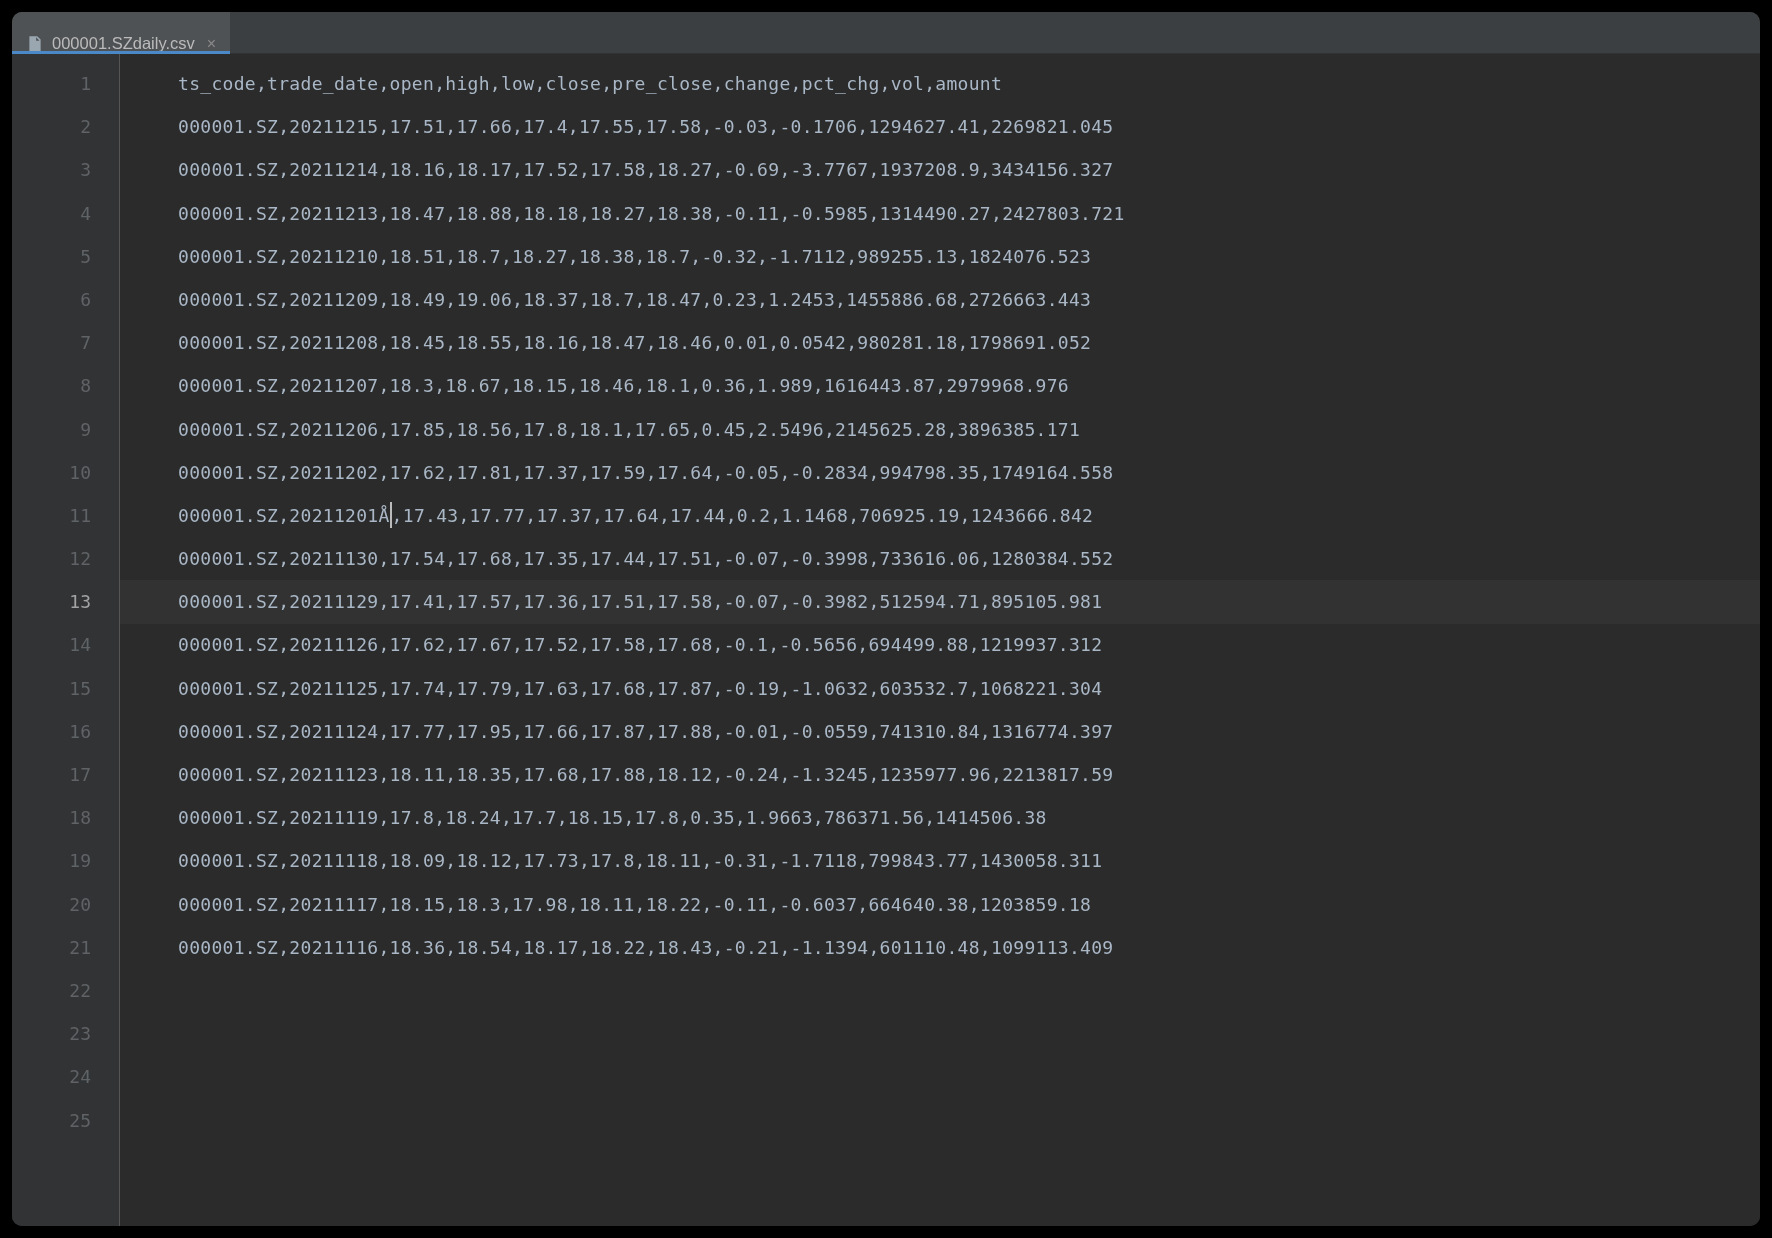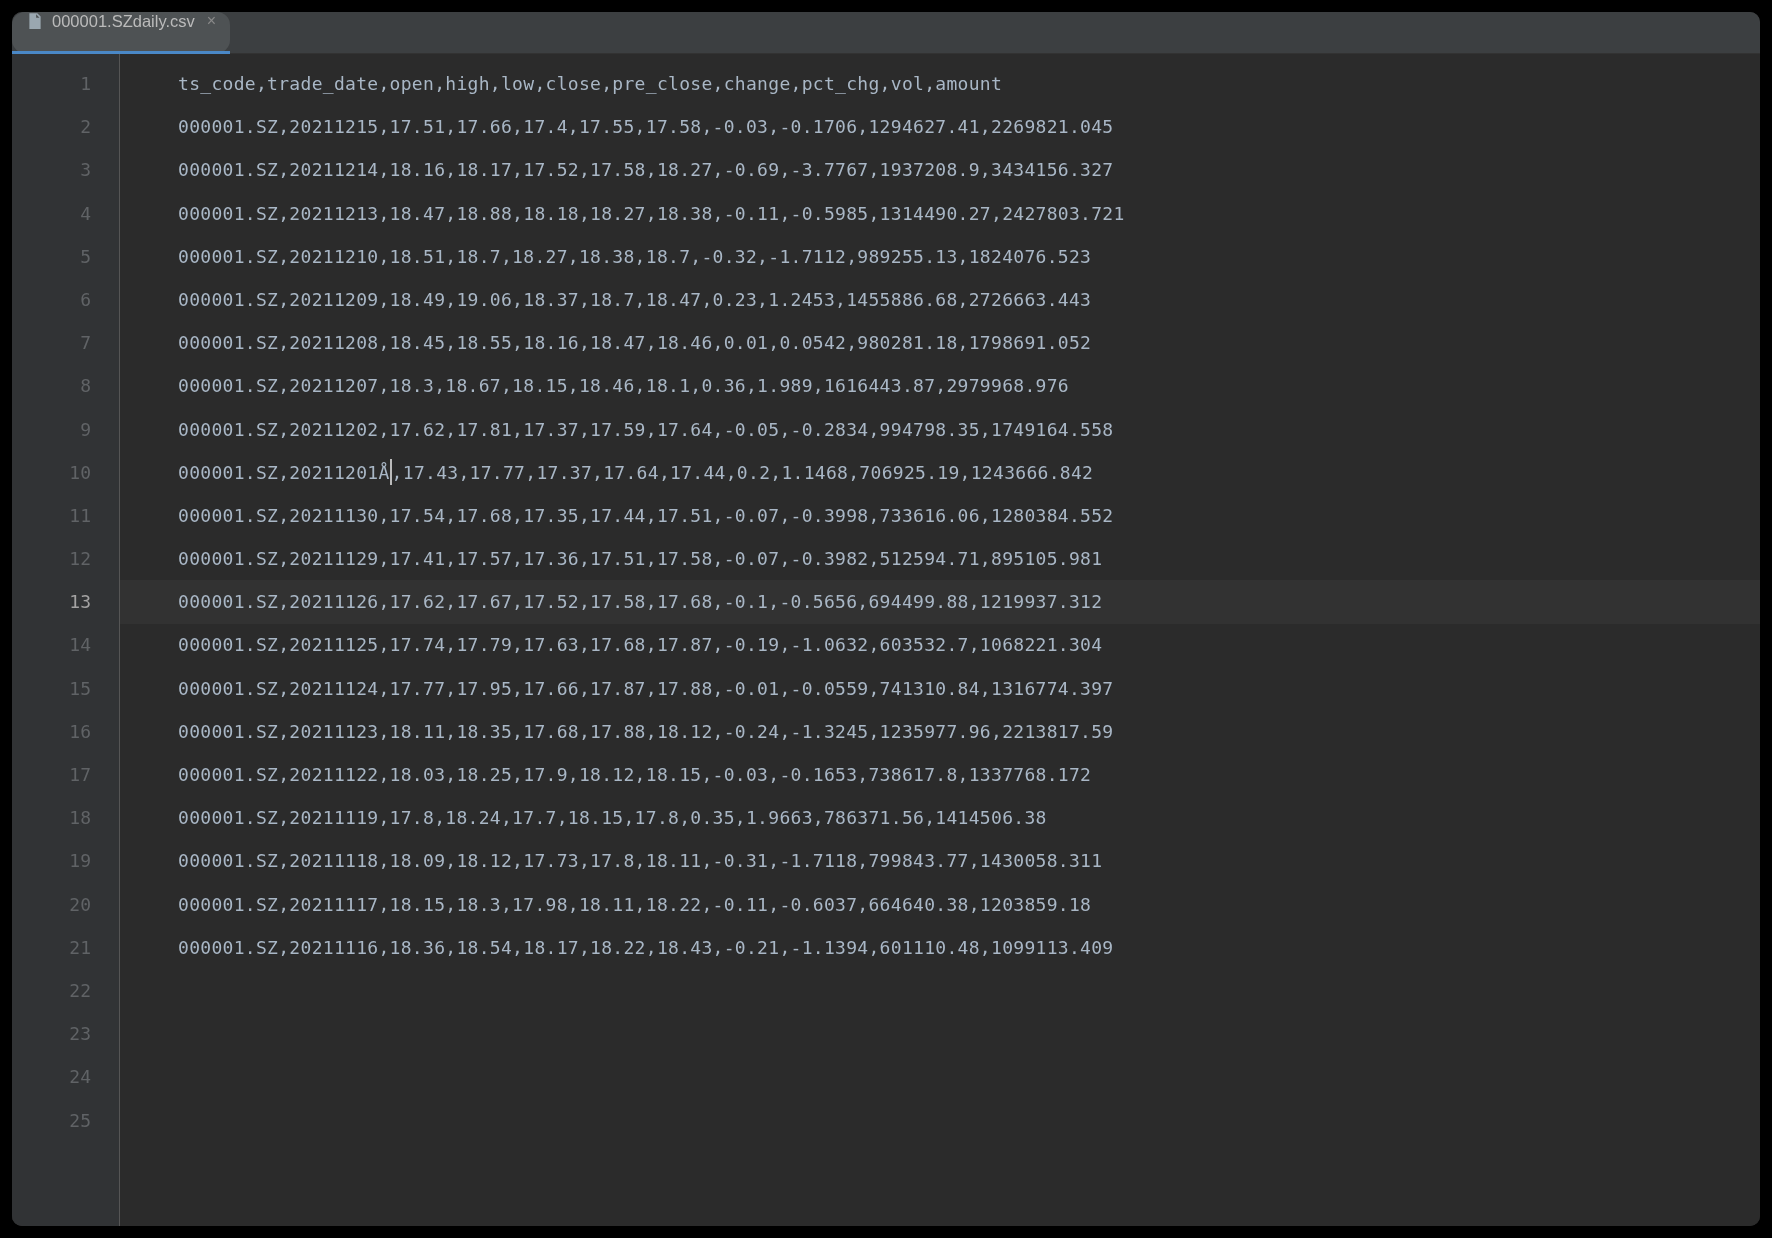--- a/index.html
+++ b/index.html
@@ -25,30 +25,29 @@
     }
     .tab-bar {
       background: #3c3f41;
       display: flex;
       align-items: center;
       height: 42px;
       border-bottom: 1px solid #323232;
     }
     .tab {
       display: flex;
-      align-items: flex-start;
+      align-items: flex-end;
       gap: 8px;
       padding: 0 14px;
       height: 100%;
       background: #4e5254;
       color: #bbbbbb;
       font-size: 16.5px;
       font-family: -apple-system, BlinkMacSystemFont, "Segoe UI", sans-serif;
       position: relative;
-      border-radius: 13px;
     }
     .tab::after {
       content: "";
       position: absolute;
       bottom: -1px;
       left: 0;
       right: 0;
       height: 3px;
       background: #4a88c7;
     }
@@ -175,29 +174,29 @@
       </div>
     <div class="code-area" id="code">
         <div class="code-line">ts_code,trade_date,open,high,low,close,pre_close,change,pct_chg,vol,amount</div>
         <div class="code-line">000001.SZ,20211215,17.51,17.66,17.4,17.55,17.58,-0.03,-0.1706,1294627.41,2269821.045</div>
         <div class="code-line">000001.SZ,20211214,18.16,18.17,17.52,17.58,18.27,-0.69,-3.7767,1937208.9,3434156.327</div>
         <div class="code-line">000001.SZ,20211213,18.47,18.88,18.18,18.27,18.38,-0.11,-0.5985,1314490.27,2427803.721</div>
         <div class="code-line">000001.SZ,20211210,18.51,18.7,18.27,18.38,18.7,-0.32,-1.7112,989255.13,1824076.523</div>
         <div class="code-line">000001.SZ,20211209,18.49,19.06,18.37,18.7,18.47,0.23,1.2453,1455886.68,2726663.443</div>
         <div class="code-line">000001.SZ,20211208,18.45,18.55,18.16,18.47,18.46,0.01,0.0542,980281.18,1798691.052</div>
         <div class="code-line">000001.SZ,20211207,18.3,18.67,18.15,18.46,18.1,0.36,1.989,1616443.87,2979968.976</div>
+        <div class="code-line">000001.SZ,20211206,17.85,18.56,17.8,18.1,17.65,0.45,2.5496,2145625.28,3896385.171</div>
         <div class="code-line">000001.SZ,20211202,17.62,17.81,17.37,17.59,17.64,-0.05,-0.2834,994798.35,1749164.558</div>
         <div class="current-row" style="top: 526.4px;"></div>
         <div class="code-line"><span>000001.SZ,20211201Å</span><span class="caret"></span><span>,17.43,17.77,17.37,17.64,17.44,0.2,1.1468,706925.19,1243666.842</span></div>
         <div class="code-line">000001.SZ,20211130,17.54,17.68,17.35,17.44,17.51,-0.07,-0.3998,733616.06,1280384.552</div>
         <div class="code-line">000001.SZ,20211129,17.41,17.57,17.36,17.51,17.58,-0.07,-0.3982,512594.71,895105.981</div>
         <div class="code-line">000001.SZ,20211126,17.62,17.67,17.52,17.58,17.68,-0.1,-0.5656,694499.88,1219937.312</div>
         <div class="code-line">000001.SZ,20211125,17.74,17.79,17.63,17.68,17.87,-0.19,-1.0632,603532.7,1068221.304</div>
         <div class="code-line">000001.SZ,20211124,17.77,17.95,17.66,17.87,17.88,-0.01,-0.0559,741310.84,1316774.397</div>
         <div class="code-line">000001.SZ,20211123,18.11,18.35,17.68,17.88,18.12,-0.24,-1.3245,1235977.96,2213817.59</div>
-        <div class="code-line">000001.SZ,20211122,18.03,18.25,17.9,18.12,18.15,-0.03,-0.1653,738617.8,1337768.172</div>
         <div class="code-line">000001.SZ,20211119,17.8,18.24,17.7,18.15,17.8,0.35,1.9663,786371.56,1414506.38</div>
         <div class="code-line">000001.SZ,20211118,18.09,18.12,17.73,17.8,18.11,-0.31,-1.7118,799843.77,1430058.311</div>
         <div class="code-line">000001.SZ,20211117,18.15,18.3,17.98,18.11,18.22,-0.11,-0.6037,664640.38,1203859.18</div>
         <div class="code-line">000001.SZ,20211116,18.36,18.54,18.17,18.22,18.43,-0.21,-1.1394,601110.48,1099113.409</div>
       </div>
   </div>
 </div>
 
 </body></html>

